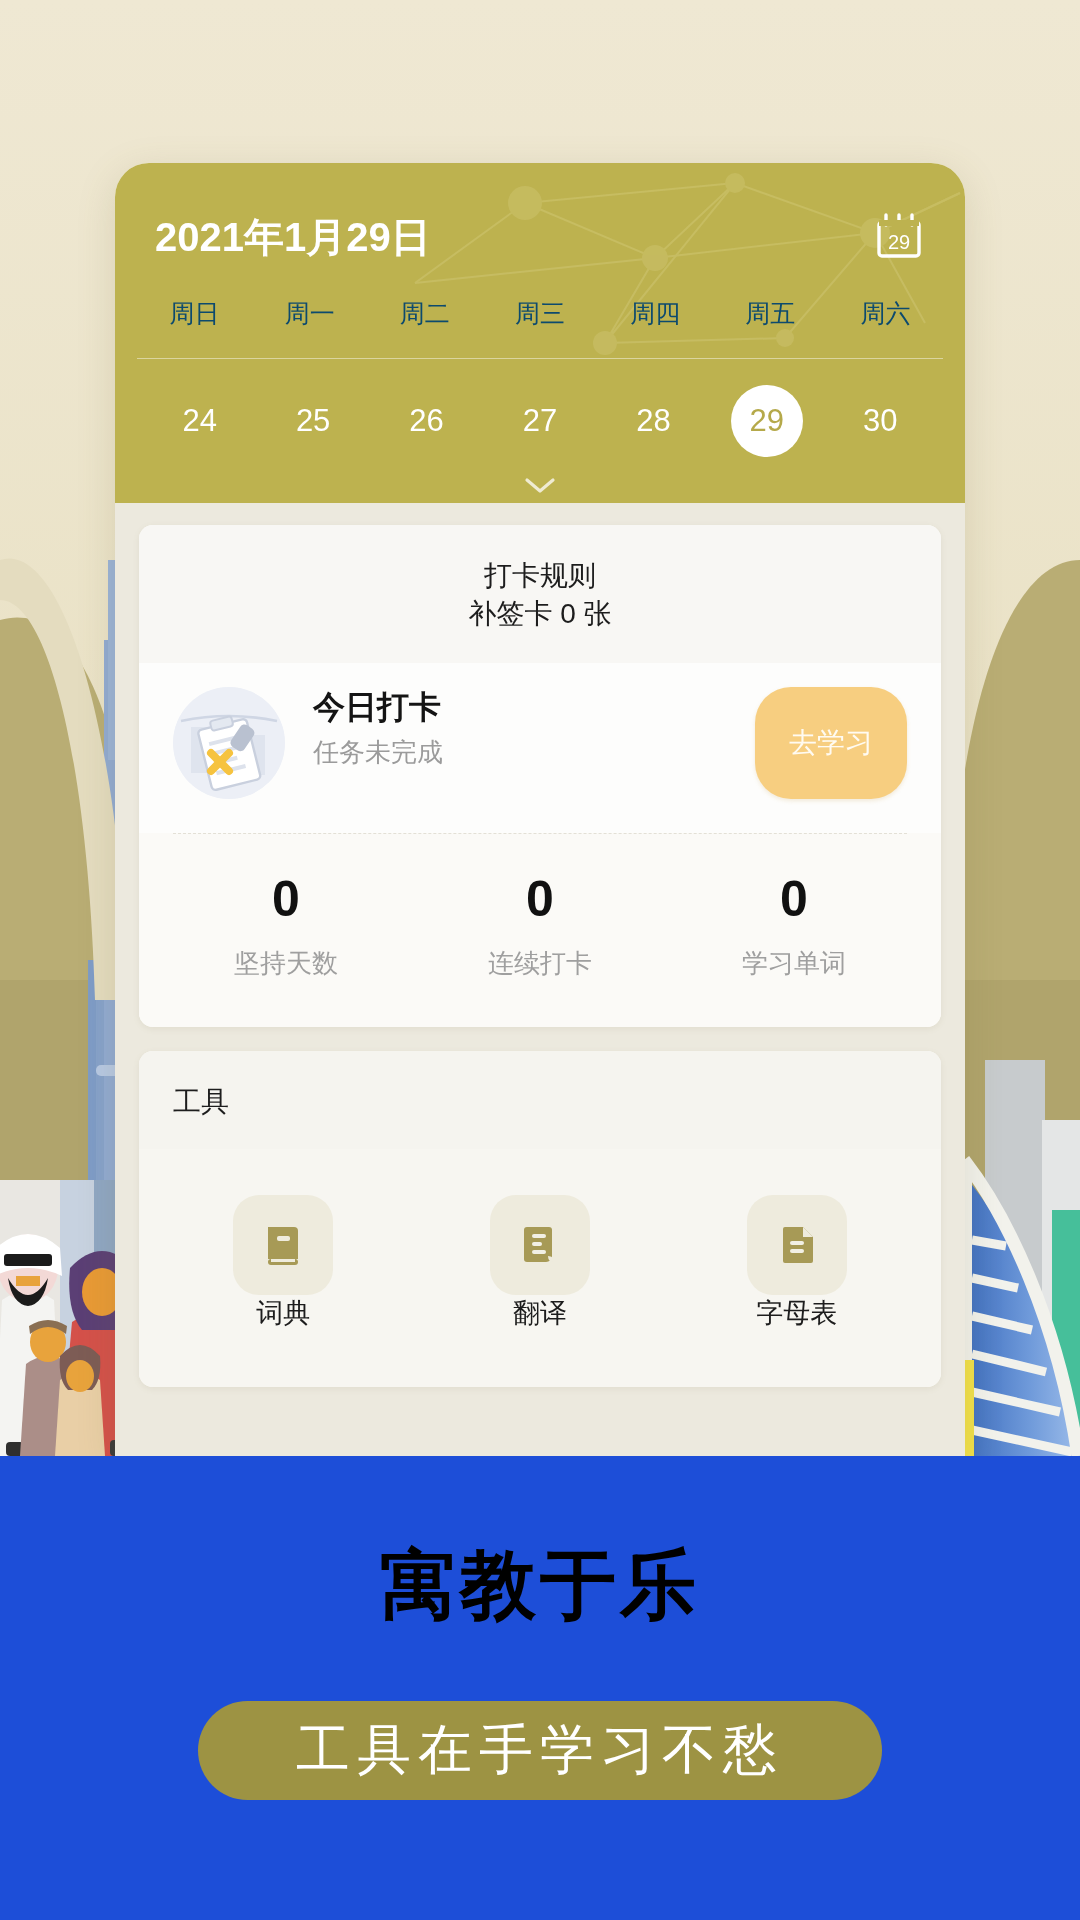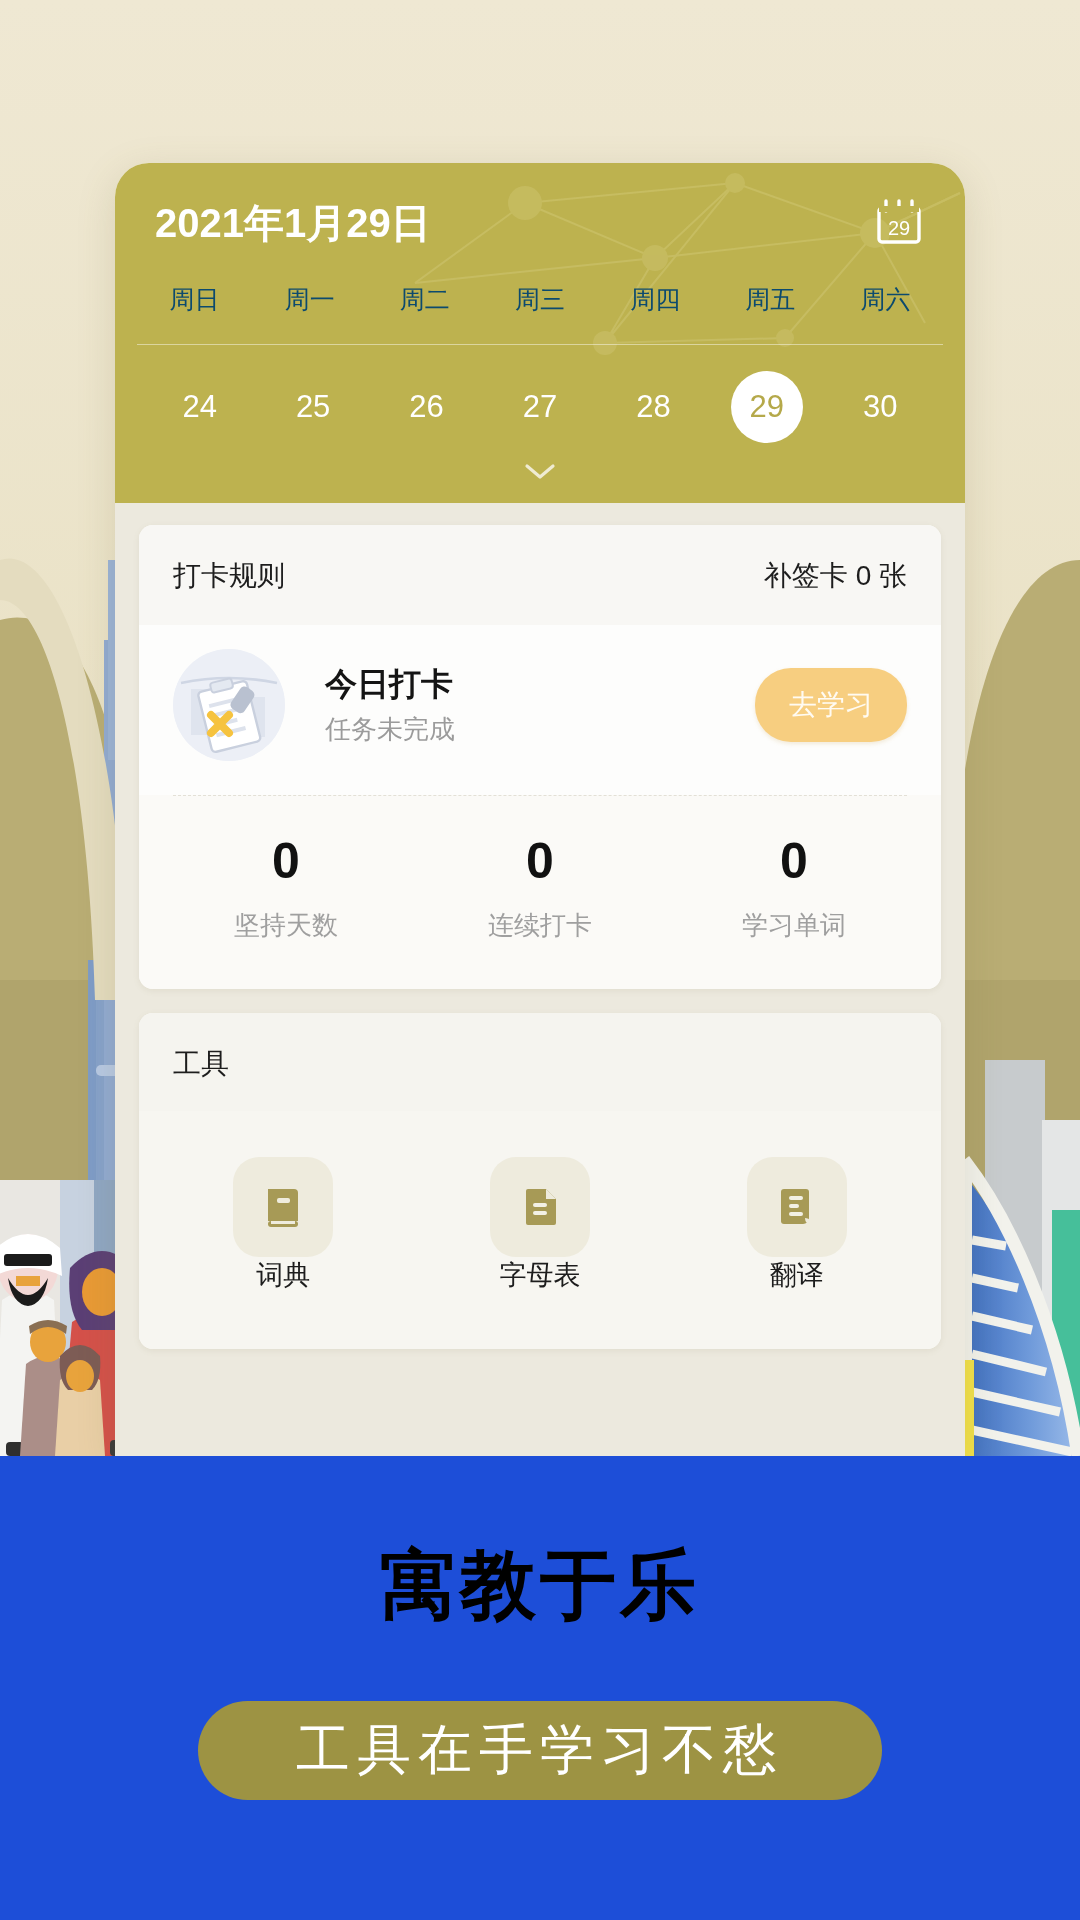--- a/index.html
+++ b/index.html
@@ -33,21 +33,21 @@
   #calhead{
     position:relative;
     background:#bdb24f;
     padding:0;
     height:340px;
     overflow:hidden;
   }
   #calhead .net{position:absolute;right:0;top:0;width:560px;height:200px;opacity:.5;}
   .cal-top{
     position:relative; display:flex; align-items:center; justify-content:space-between;
-    padding:34px 40px 0 40px;
+    padding:48px 40px 0 40px;
     gap:45px;
   }
   .cal-date{
     color:#ffffff; font-size:40px; font-weight:bold; letter-spacing:0px;
     line-height:1.1;
   }
   .cal-icon{width:52px;height:52px;display:block;}
   .weekrow{
     position:relative; display:flex; padding:0 22px; margin-top:34px;
   }
@@ -79,29 +79,29 @@
   .card{
     background:#fbfaf7;
     border-radius:14px;
     box-shadow:0 2px 6px rgba(130,120,80,.10);
     overflow:hidden;
   }
   .card-head{
     display:flex; align-items:center; justify-content:space-between;
     padding:32px 34px 30px 34px;
     background:#f8f7f4;
+    flex-direction:column;
   }
   .card-head .t{font-size:28px;color:#1d1d1d;}
   .card-head .r{font-size:28px;color:#1d1d1d;}
 
   .today{
-    display:flex; align-items:center;
+    display:flex; 
     padding:24px 34px 34px 34px;
     background:#fdfdfc;
-    gap:12px;
   }
   .today .thumb{
     width:112px;height:112px;border-radius:50%;
     background:#eef1f7; flex:0 0 auto; position:relative; overflow:hidden;
   }
   .today .texts{margin-left:28px;flex:1;}
   .today .tt{font-size:32px;font-weight:bold;color:#141414;line-height:1.25;}
   .today .ts{font-size:26px;color:#9b9b9b;margin-top:8px;}
   .gobtn{
     background:#f7ce80; color:#fffbf2; font-size:28px;
@@ -372,42 +372,42 @@
               <rect x="20" y="17" width="13" height="5" rx="2" fill="#efecdd"></rect>
               <rect x="14" y="40" width="24" height="3" fill="#efecdd"></rect>
             </svg>
           </div>
           <div class="lb">词典</div>
         </div>
 
         <div class="tool">
           <div class="ib">
             <svg viewBox="0 0 52 52">
-              <path d="M14 8 h18 l10 10 v24 a2 2 0 0 1 -2 2 h-26 a2 2 0 0 1 -2 -2 v-32 a2 2 0 0 1 2 -2 z" fill="#a79a56"></path>
-              <path d="M32 8 l10 10 h-10 z" fill="#eeebdd"></path>
-              <rect x="19" y="22" width="14" height="4" rx="2" fill="#f2f0e5"></rect>
-              <rect x="19" y="30" width="14" height="4" rx="2" fill="#f2f0e5"></rect>
-            </svg>
-          </div>
-          <div class="lb">字母表</div>
-        </div>
-
-        <div class="tool">
-          <div class="ib">
-            <svg viewBox="0 0 52 52">
               <path d="M13 8 h22 a3 3 0 0 1 3 3 v26 a6 6 0 0 1 -6 6 h-19 a3 3 0 0 1 -3 -3 v-29 a3 3 0 0 1 3 -3 z" fill="#a79a56"></path>
               <rect x="18" y="15" width="14" height="4" rx="2" fill="#f2f0e5"></rect>
               <rect x="18" y="23" width="10" height="4" rx="2" fill="#f2f0e5"></rect>
               <rect x="18" y="31" width="14" height="4" rx="2" fill="#f2f0e5"></rect>
               <path d="M34 37 q6 0 6 6 q-6 0 -6 -6z" fill="#eeebdd"></path>
             </svg>
           </div>
           <div class="lb">翻译</div>
         </div>
 
+        <div class="tool">
+          <div class="ib">
+            <svg viewBox="0 0 52 52">
+              <path d="M14 8 h18 l10 10 v24 a2 2 0 0 1 -2 2 h-26 a2 2 0 0 1 -2 -2 v-32 a2 2 0 0 1 2 -2 z" fill="#a79a56"></path>
+              <path d="M32 8 l10 10 h-10 z" fill="#eeebdd"></path>
+              <rect x="19" y="22" width="14" height="4" rx="2" fill="#f2f0e5"></rect>
+              <rect x="19" y="30" width="14" height="4" rx="2" fill="#f2f0e5"></rect>
+            </svg>
+          </div>
+          <div class="lb">字母表</div>
+        </div>
+
       </div>
     </div>
 
   </div>
 </div>
 
 <div id="caption">
   <div id="headline">寓教于乐</div>
   <button id="pill">工具在手学习不愁</button>
 </div>

